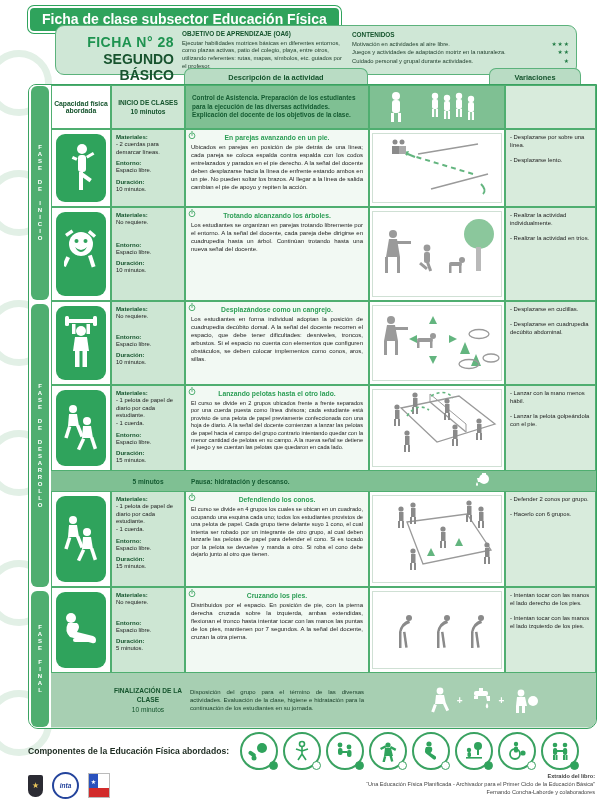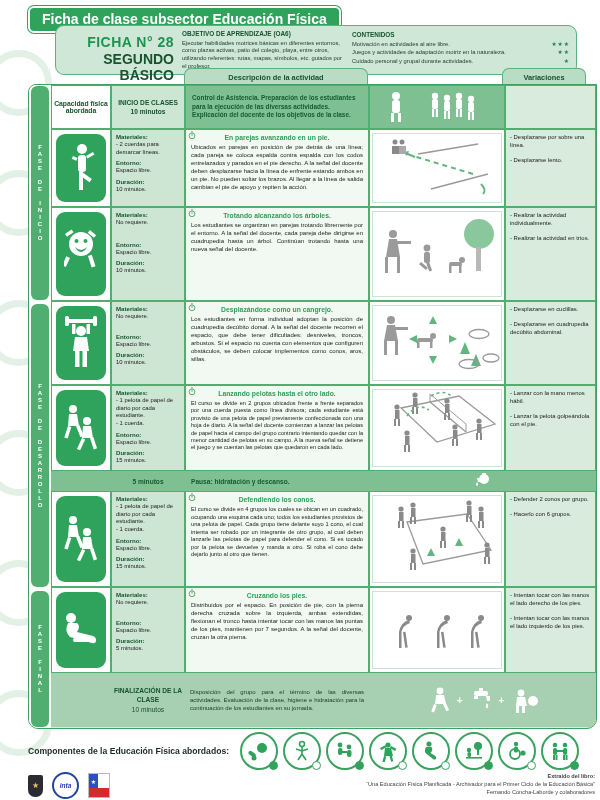--- a/index.html
+++ b/index.html
@@ -129,21 +129,21 @@
     </div>
     <div class="cont-line">
       <span>Cuidado personal y grupal durante actividades.</span>
       <span class="stars">★</span>
     </div>
   </div>
 </div>
 
 <div class="colheads">
   <div class="chead" style="left:156px;width:184px;">Descripción de la actividad</div>
-  <div class="chead" style="left:474px;width:84px;">Variaciones</div>
+  <div class="chead" style="left:461px;width:92px;">Variaciones</div>
 </div>
 
 <div class="tbl">
  <div style="display:flex;">
 
   <div class="c-phase">
     <div class="phasebar" style="height:214px;">
       <span class="phasetxt">FASE DE INICIO</span>
     </div>
     <div class="phasebar" style="height:283px;">

